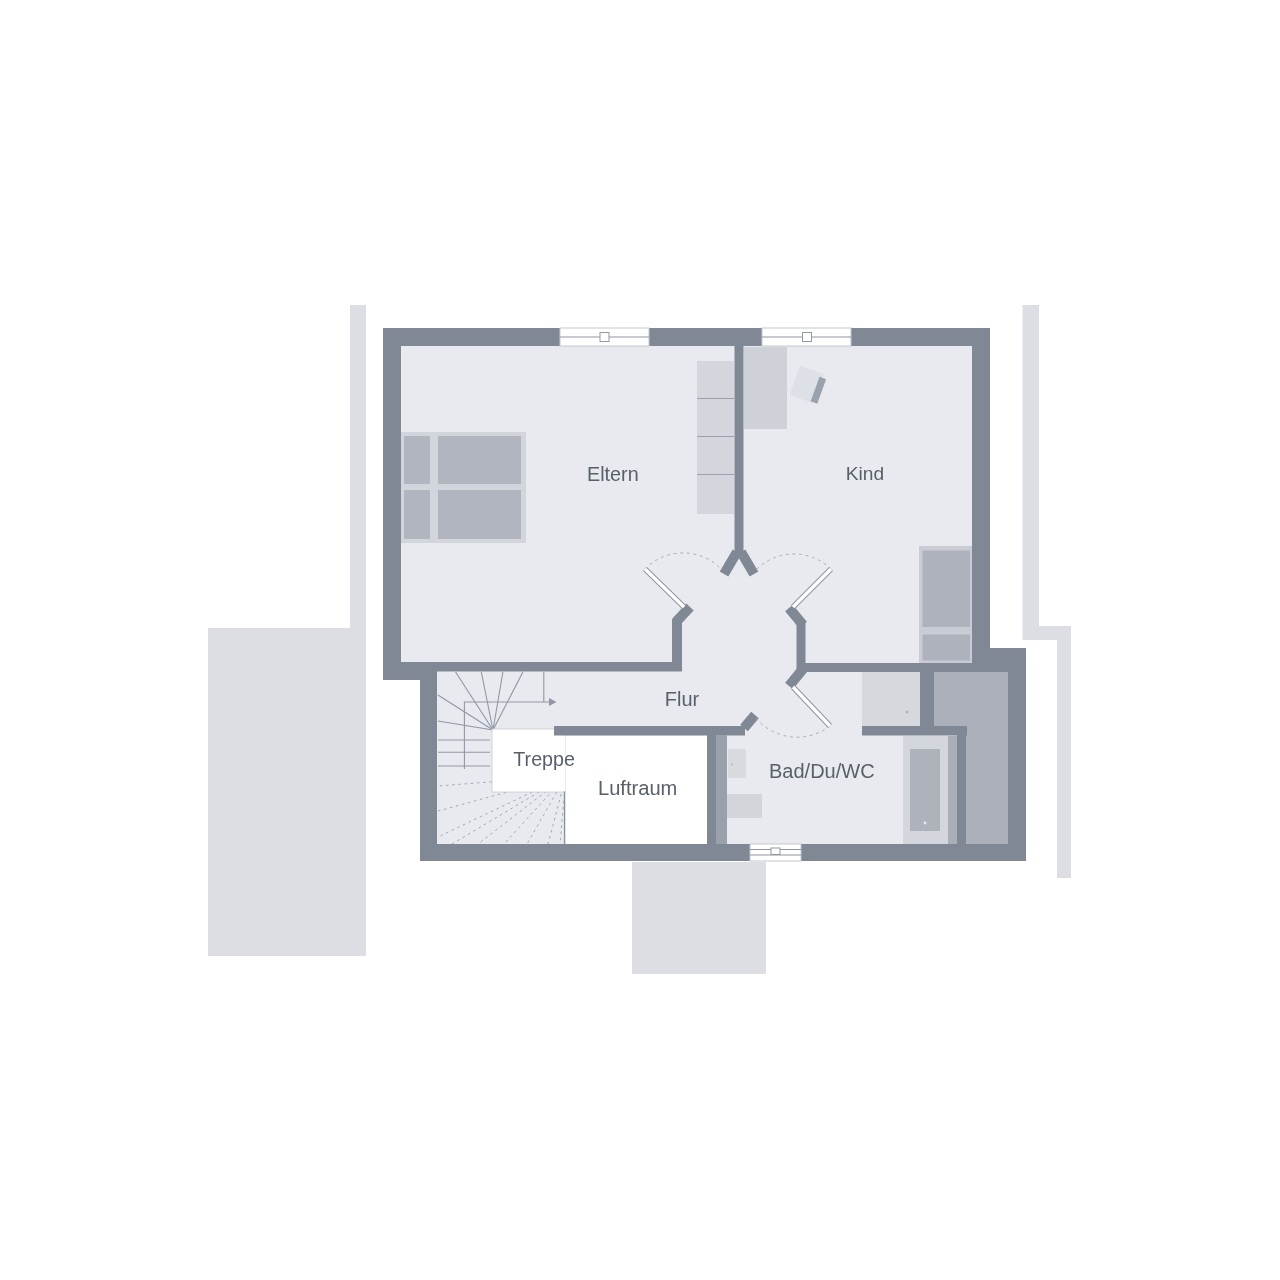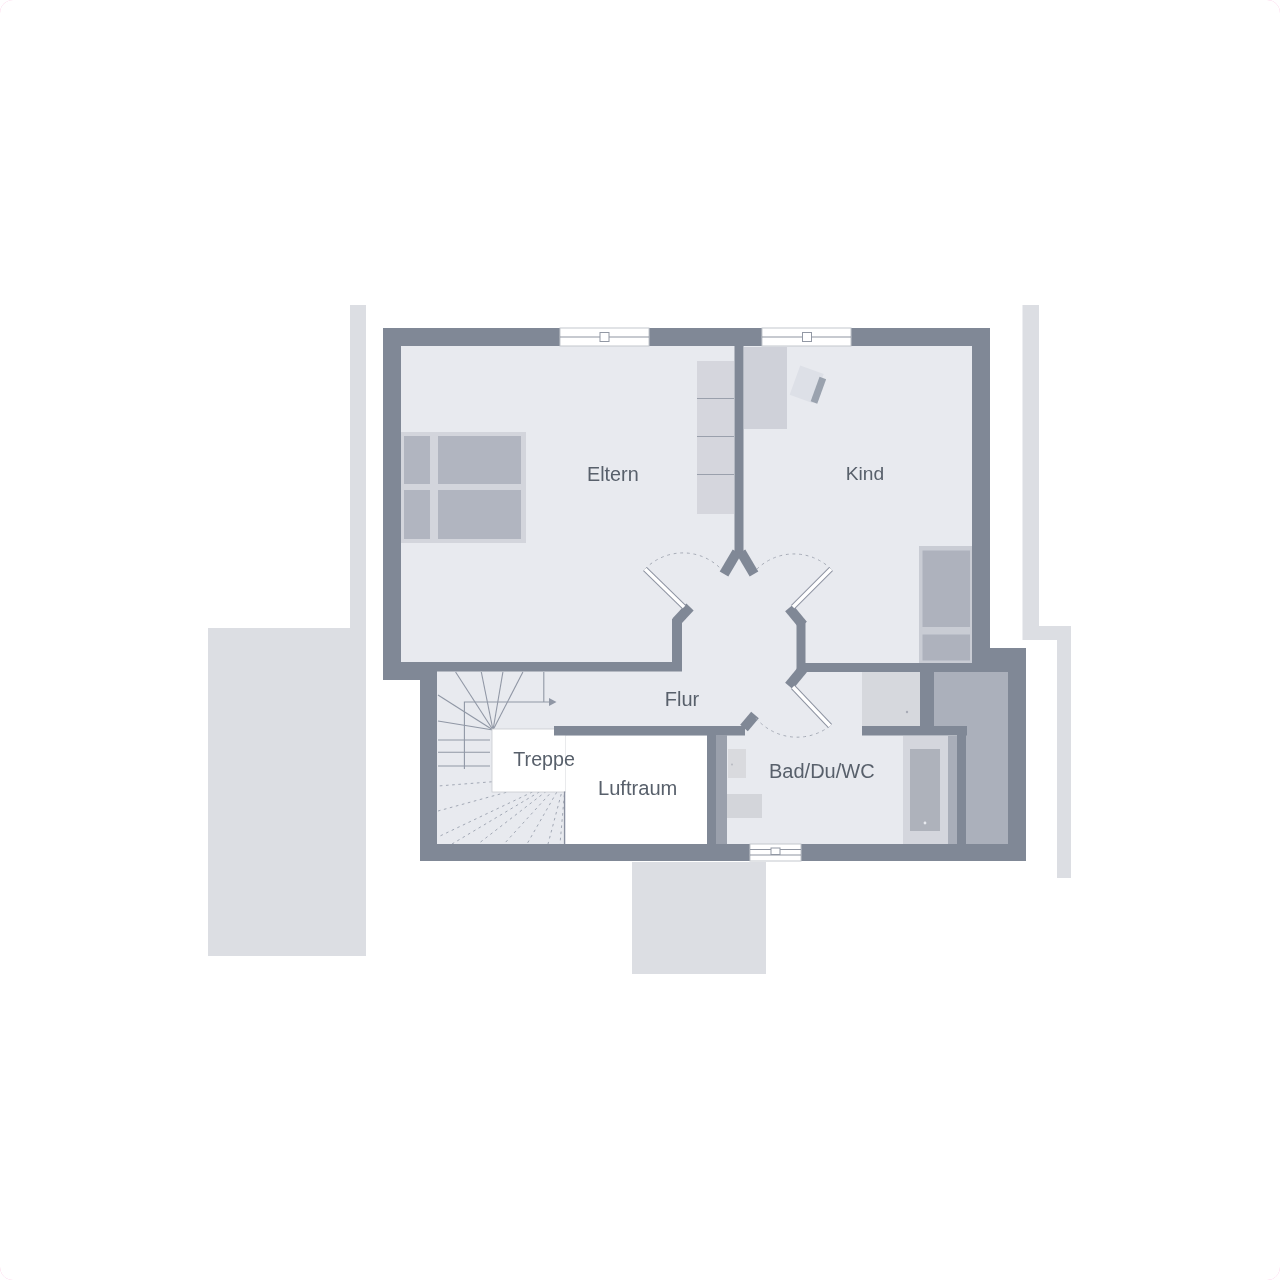--- a/index.html
+++ b/index.html
@@ -1,16 +1,16 @@
 <!DOCTYPE html>
 <html><head>
 <meta charset="utf-8">
 <style>
   html,body{margin:0;padding:0;background:#ffffff;}
-  .page{width:1280px;height:1280px;position:relative;overflow:hidden;background:#f9a8d4;filter:grayscale(0.001) blur(0.65px);border-radius:13px;}
+  .page{width:1280px;height:1280px;position:relative;overflow:hidden;background:#f9a8d4;filter:grayscale(0.001) blur(0.65px);}
   svg{display:block;}
   text{font-family:"Liberation Sans",sans-serif;fill:#58606b;}
 </style>
 </head>
 <body>
 <div class="page">
 <svg width="1280" height="1280" viewBox="0 0 1280 1280">
 
   <rect x="0" y="0" width="1280" height="1280" fill="#ffffff"></rect>
 

